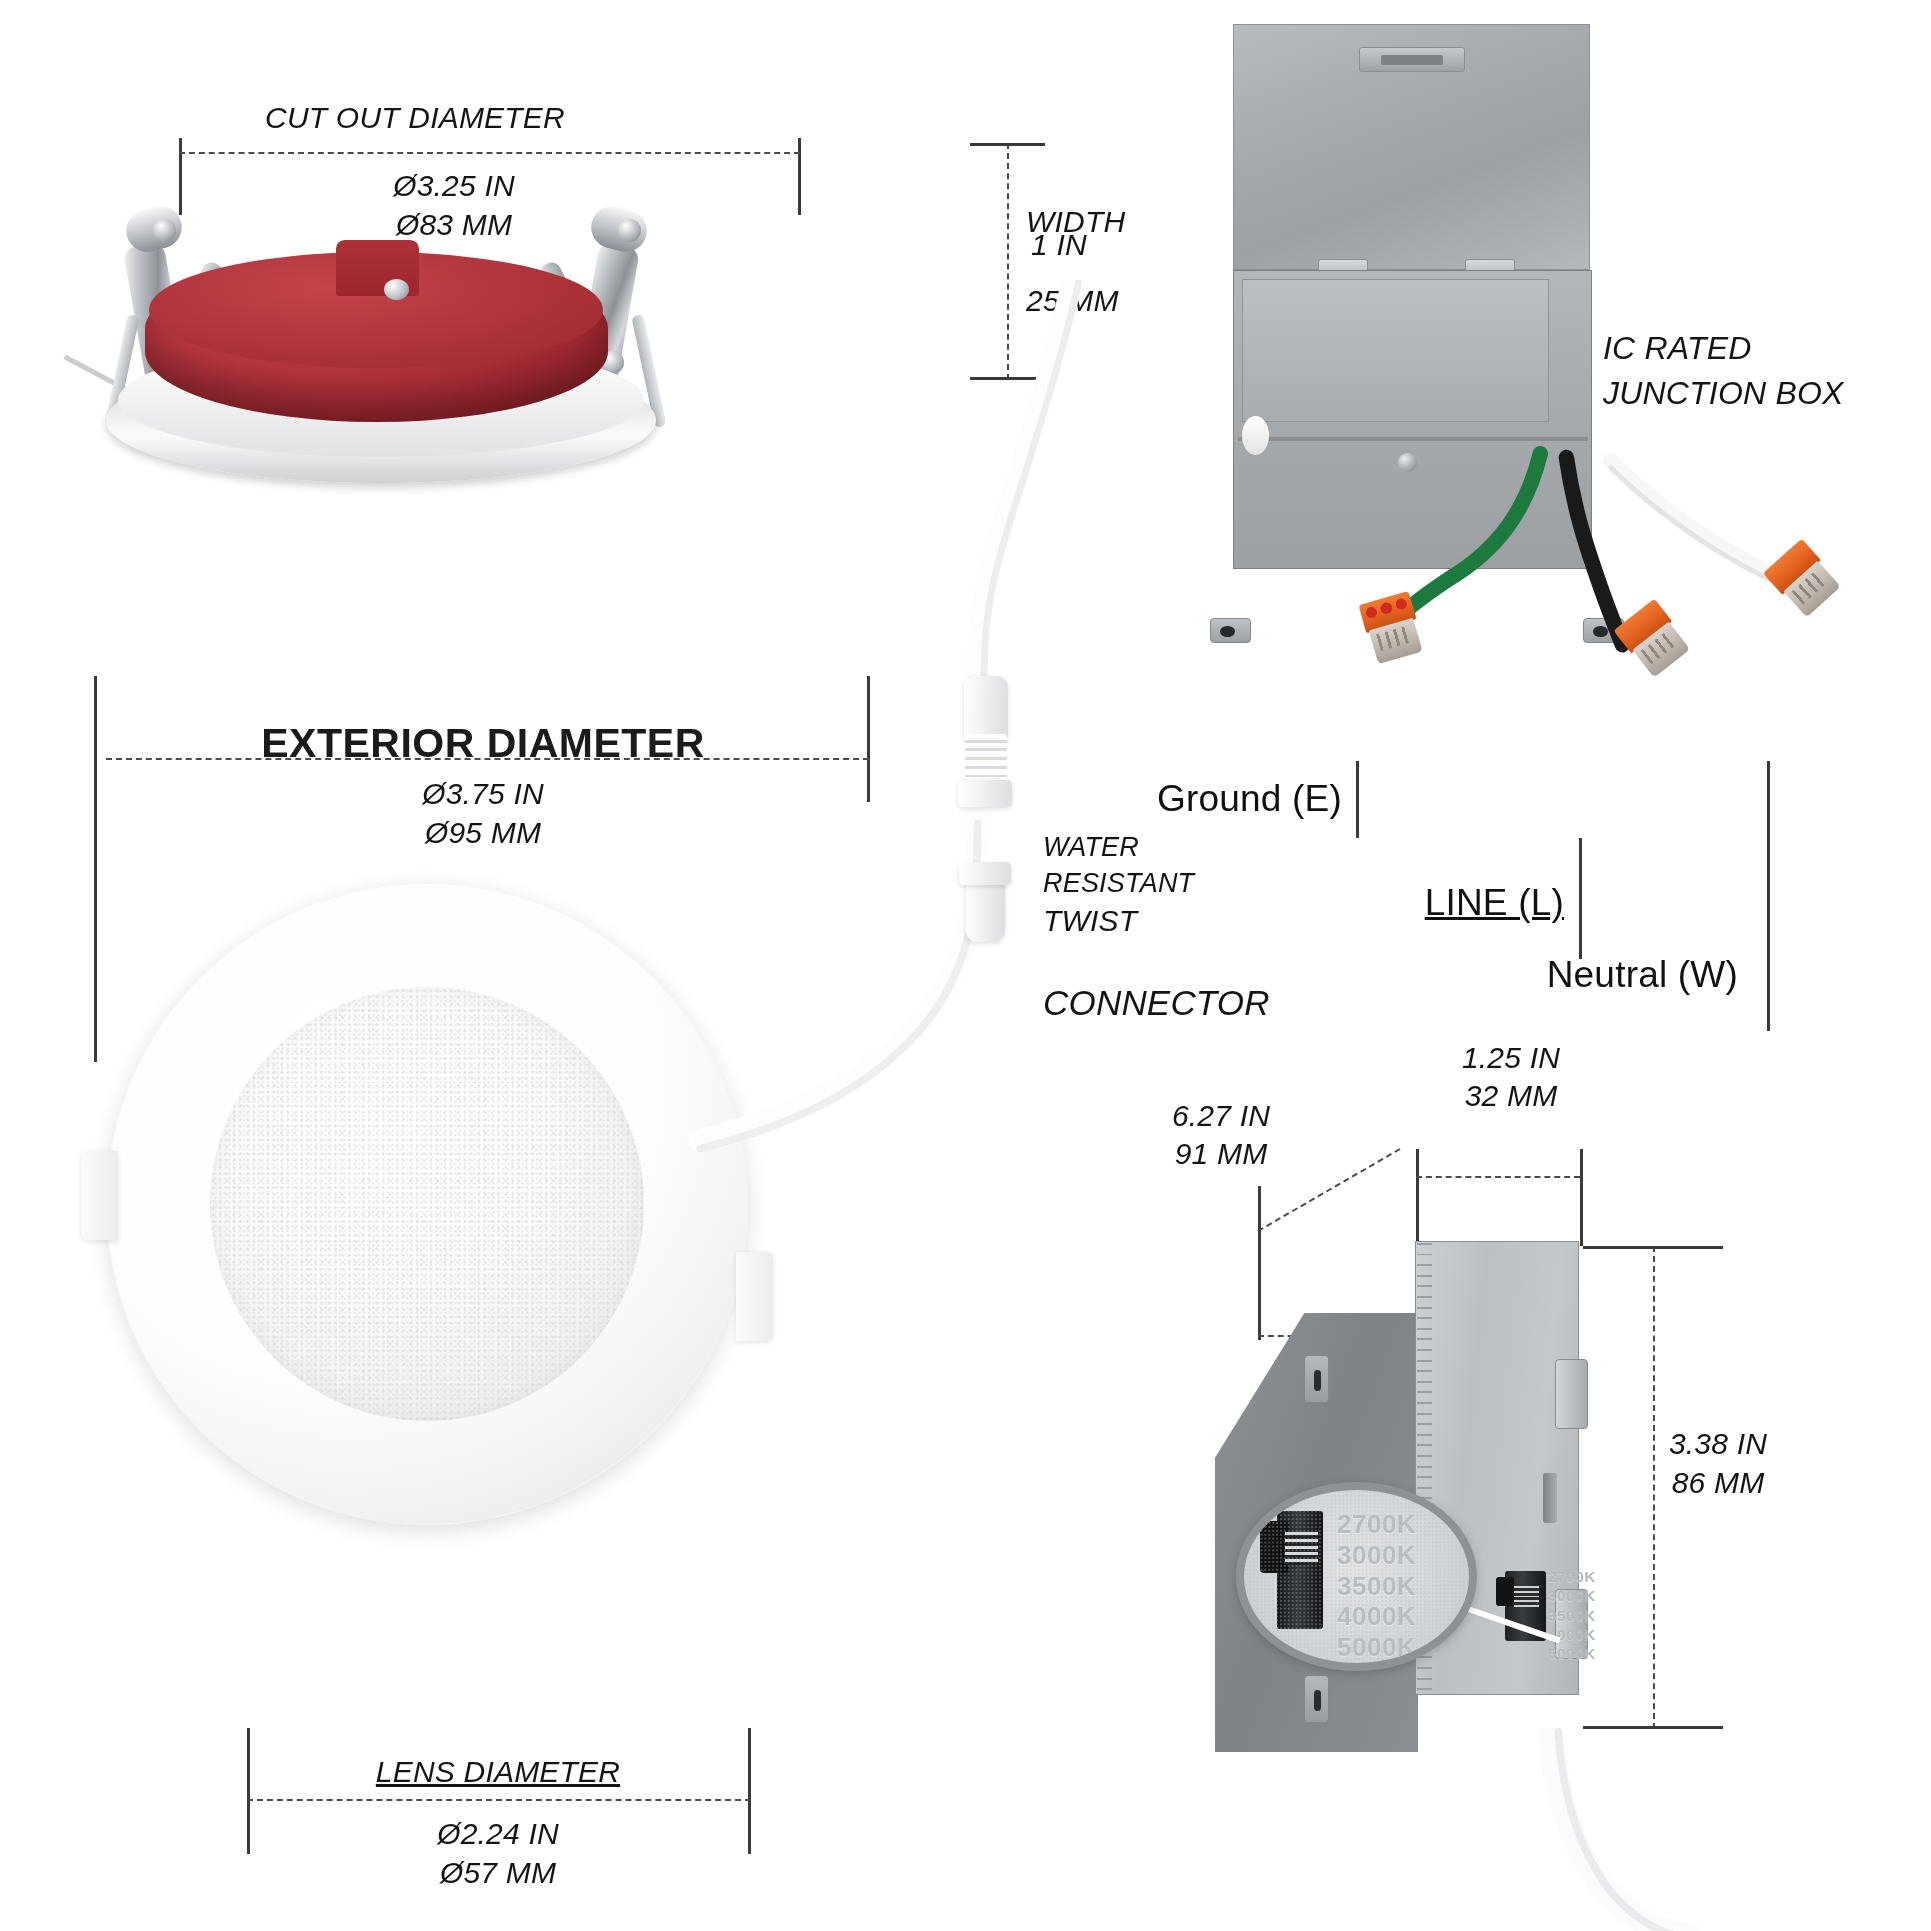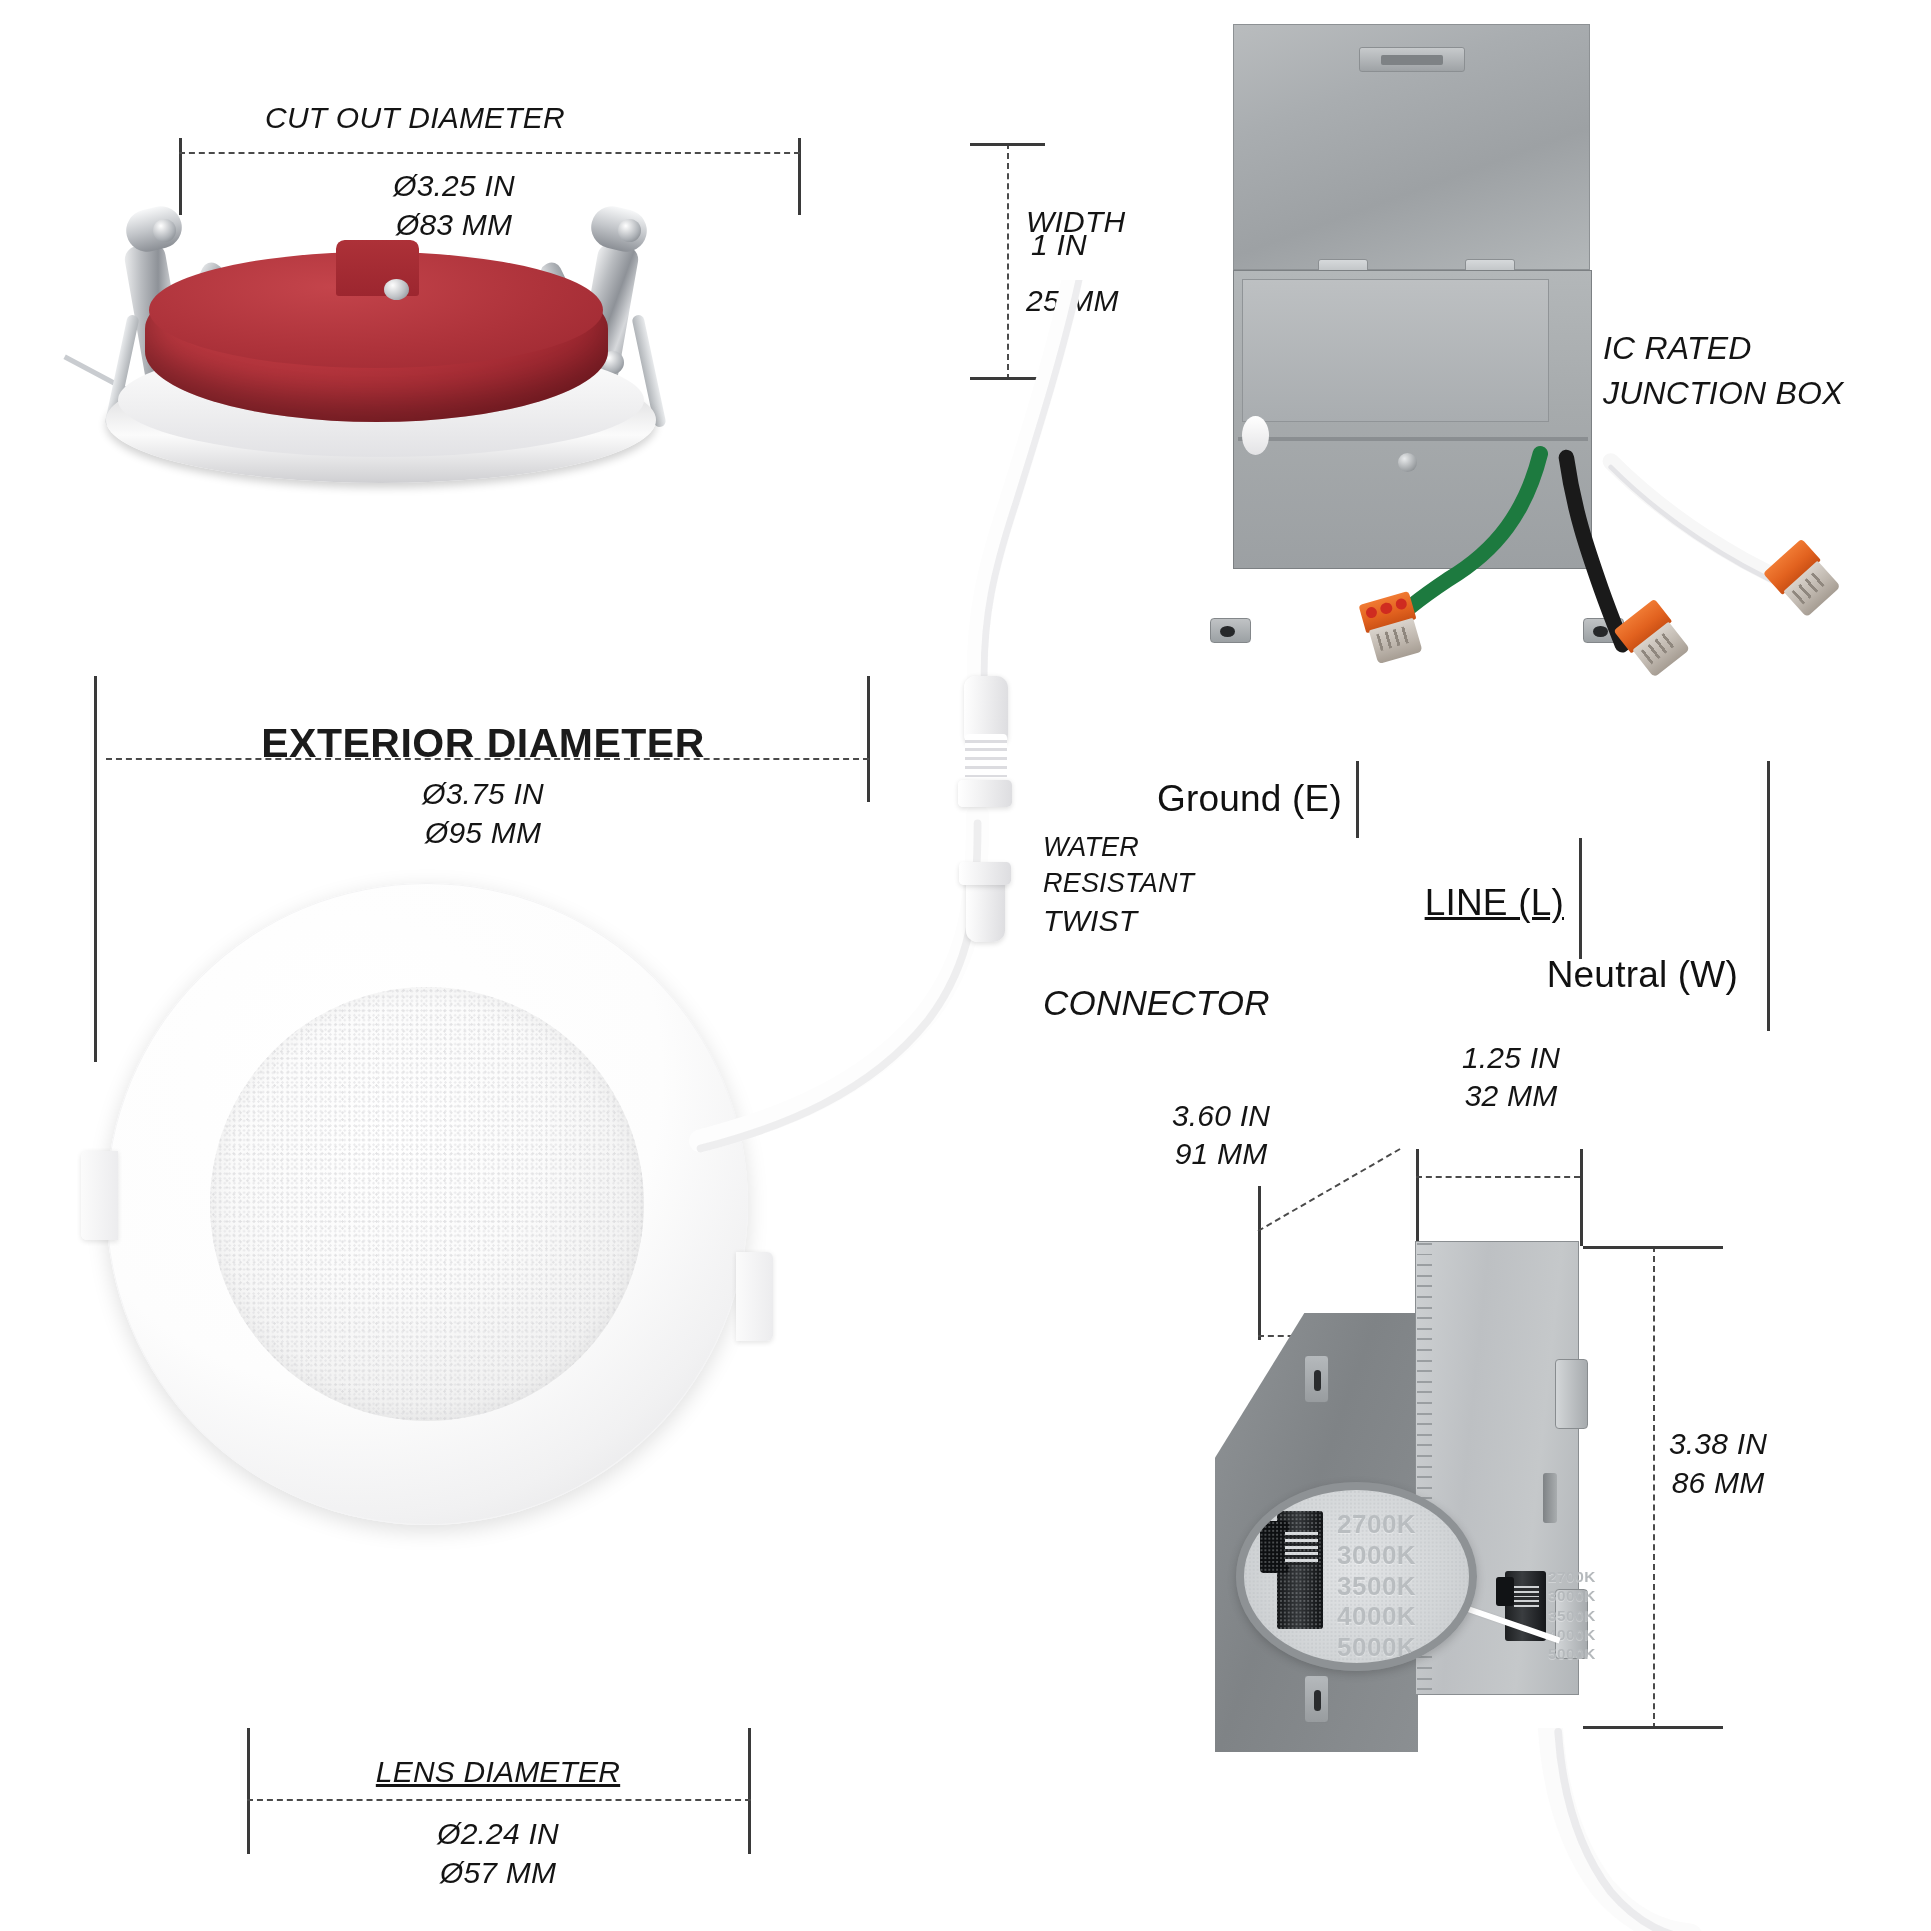--- a/index.html
+++ b/index.html
@@ -459,21 +459,21 @@
 
   <div class="lbl upright right" style="left:1371px; top:954px; width:367px; font-size:37px; color:#111;">Neutral (W)</div>
   <div class="tickv" style="left:1767px; top:761px; height:270px;"></div>
 
   <div class="lbl center" style="left:1405px; top:1041px; width:212px; font-size:30px;">1.25 IN</div>
   <div class="lbl center" style="left:1405px; top:1079px; width:212px; font-size:30px;">32 MM</div>
   <div class="tickv" style="left:1416px; top:1149px; height:97px;"></div>
   <div class="tickv" style="left:1580px; top:1149px; height:97px;"></div>
   <div class="dashline" style="left:1416px; top:1176px; width:164px;"></div>
 
-  <div class="lbl center" style="left:1115px; top:1099px; width:212px; font-size:30px;">3.60 IN</div>
+  <div class="lbl center" style="left:1115px; top:1099px; width:212px; font-size:30px;">6.27 IN</div>
   <div class="lbl center" style="left:1115px; top:1137px; width:212px; font-size:30px;">91 MM</div>
   <div class="tickv" style="left:1258px; top:1186px; height:154px;"></div>
   <div class="dashline" style="left:1258px; top:1230px; width:164px; transform:rotate(-30deg); transform-origin:left center;"></div>
   <div class="dashline" style="left:1258px; top:1335px; width:164px;"></div>
 
   <div class="lbl center" style="left:1612px; top:1427px; width:212px; font-size:30px;">3.38 IN</div>
   <div class="lbl center" style="left:1612px; top:1466px; width:212px; font-size:30px;">86 MM</div>
   <div class="dashline v" style="left:1653px; top:1246px; height:483px;"></div>
   <div class="tickh" style="left:1583px; top:1246px; width:140px;"></div>
   <div class="tickh" style="left:1583px; top:1726px; width:140px;"></div>

